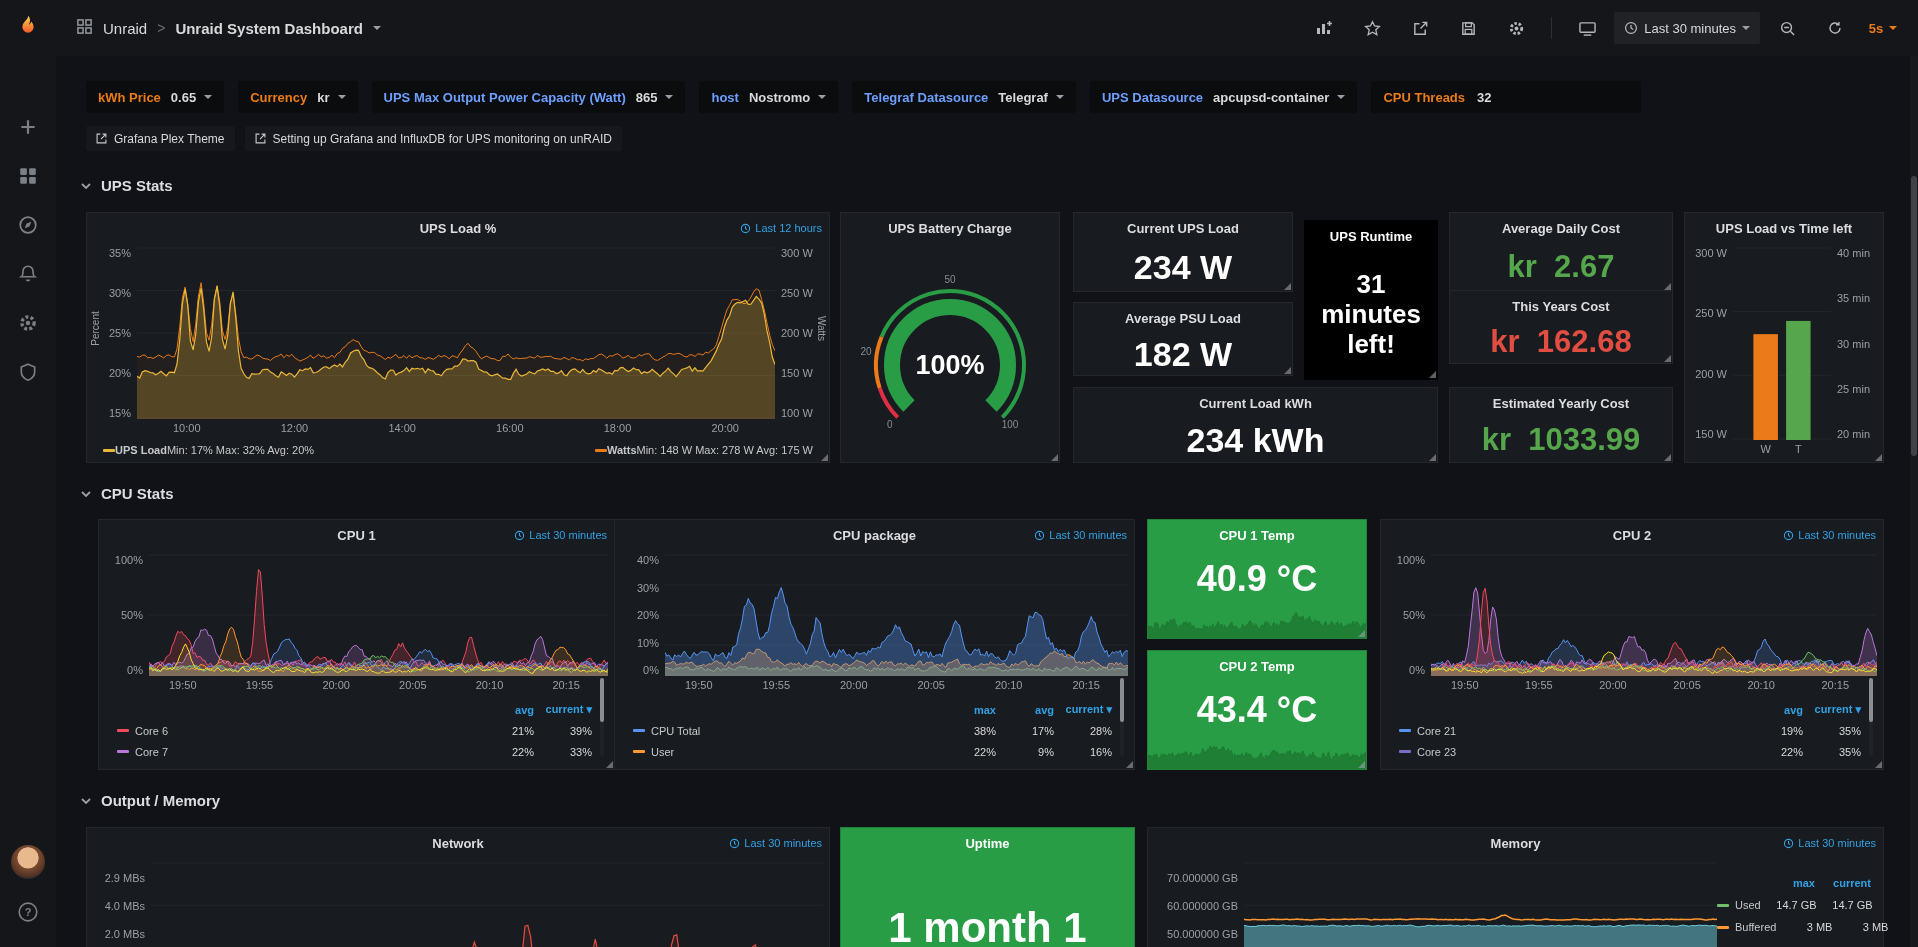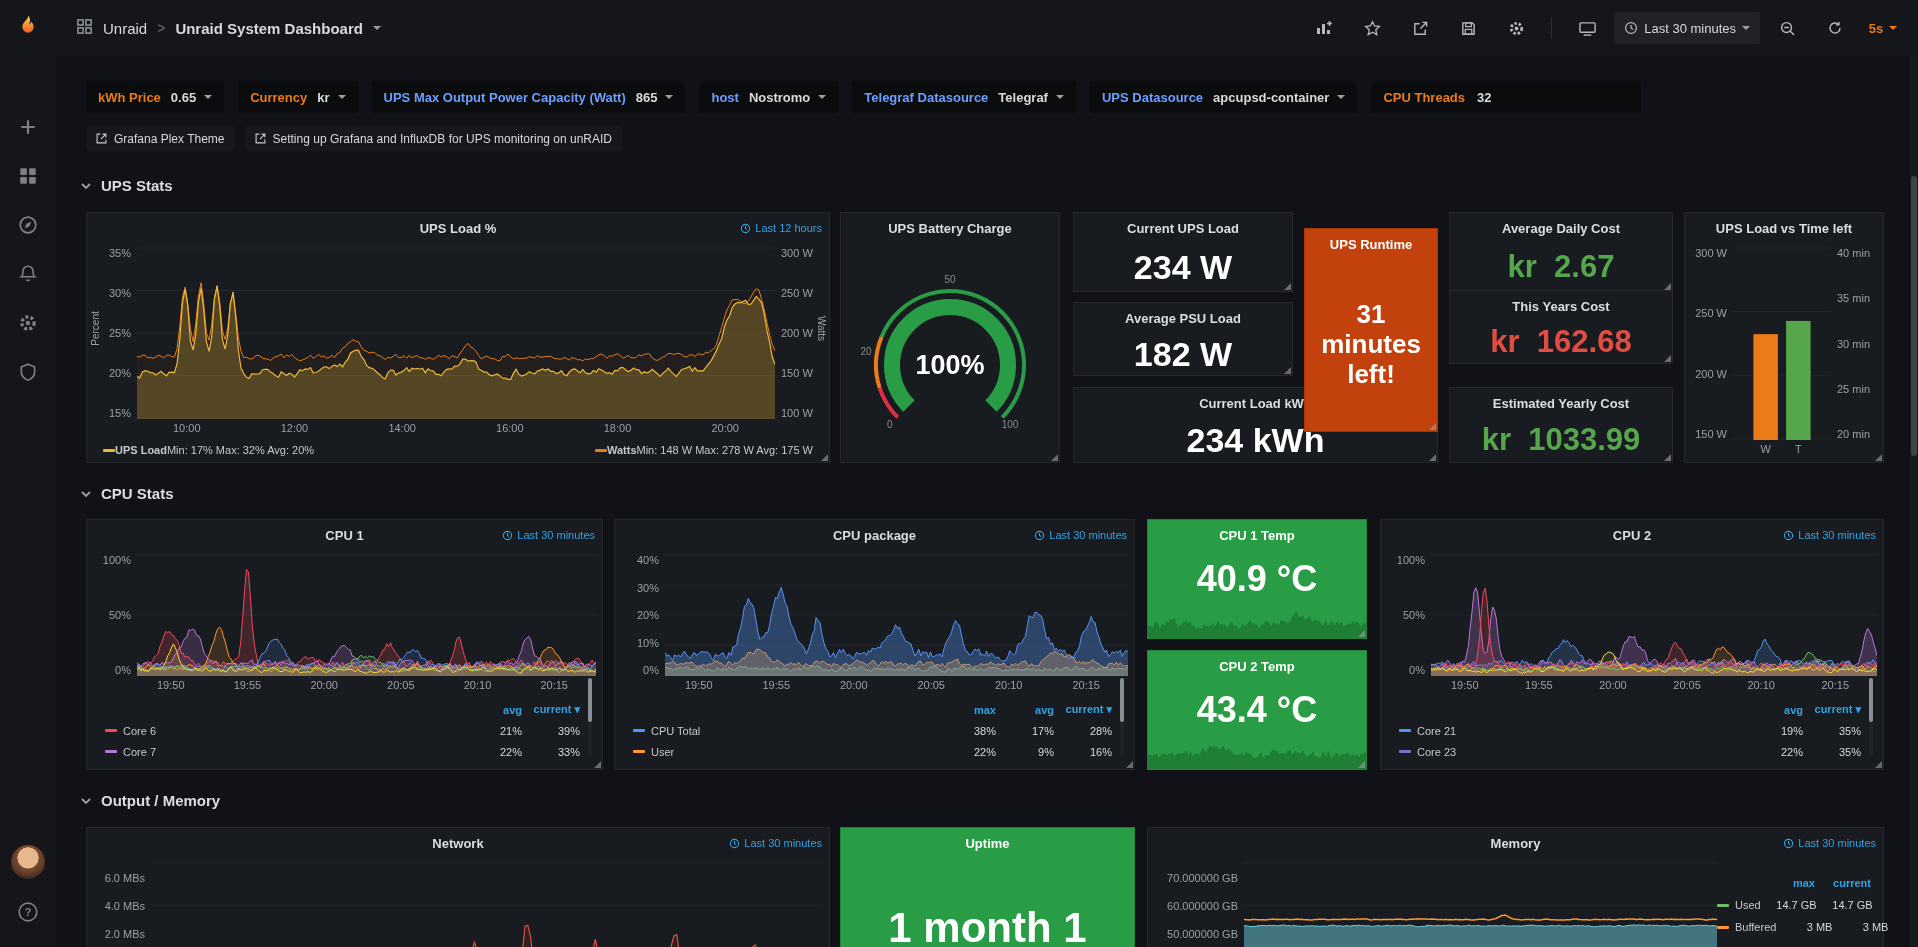--- a/index.html
+++ b/index.html
@@ -413,21 +413,21 @@
     </div>
     <div class="panel" style="left:987px;top:175px;width:365px;height:76px">
       <div class="ph">
           <span>Current Load kWh</span>
         </div>
       <div class="sbody">
           <span class="sval v34">234 kWh</span>
         </div>
     </div>
 
-    <div class="panel green" style="left: 1218px; top: 16px; width: 134px; height: 204px; background: #c2410c;">
+    <div class="panel green" style="left: 1218px; top: 8px; width: 134px; height: 160px; background: #000000;">
       <div class="ph">
           <span>UPS Runtime</span>
         </div>
       <div class="sbody">
           <span class="sval vrun">31 minutes left!</span>
         </div>
     </div>
 
     <div class="panel" style="left:1363px;top:0;width:224px;height:80px">
       <div class="ph">
@@ -492,21 +492,21 @@
 
   <div class="row-head" style="margin-top:20px">
     <svg width="12" height="12" viewBox="0 0 12 12">
         <path d="M2 4l4 4 4-4" stroke="#9aa0a6" stroke-width="1.8" fill="none"></path>
       </svg>
     <span>CPU Stats</span>
   </div>
 
   <div class="prow" style="margin-top:15px;height:251px">
 
-    <div class="panel" style="left:0;top:0;width:517px;height:251px">
+    <div class="panel" style="left:12px;top:0;width:517px;height:251px">
       <div class="ph">
           <span>CPU 1</span>
         <span class="time-ind">
           <svg width="11" height="11" viewBox="0 0 16 16">
               <circle cx="8" cy="8" r="6" stroke="#33a2e5" stroke-width="1.6" fill="none"></circle>
               <path d="M8 4.5V8l2.3 1.6" stroke="#33a2e5" stroke-width="1.6" fill="none"></path>
             </svg>
           <span>Last 30 minutes</span>
           </span>
       </div>
@@ -771,21 +771,21 @@
           <svg width="11" height="11" viewBox="0 0 16 16">
               <circle cx="8" cy="8" r="6" stroke="#33a2e5" stroke-width="1.6" fill="none"></circle>
               <path d="M8 4.5V8l2.3 1.6" stroke="#33a2e5" stroke-width="1.6" fill="none"></path>
             </svg>
           <span>Last 30 minutes</span>
           </span>
       </div>
       <div class="gbody">
         <div class="gp-main">
           <div class="yaxis fixed" style="width:58px">
-            <span>6.0 MBs</span>
+            <span>2.9 MBs</span>
               <span>4.0 MBs</span>
             <span>2.0 MBs</span>
           </div>
           <div class="gp-svg">
               <svg viewBox="0 0 672 213">
                 <line x1="0" y1="1" x2="672" y2="1" stroke="#24262b" stroke-width="1"></line>
                 <line x1="0" y1="43.2" x2="672" y2="43.2" stroke="#24262b" stroke-width="1"></line>
                 <line x1="0" y1="85.4" x2="672" y2="85.4" stroke="#24262b" stroke-width="1"></line>
                 <line x1="0" y1="127.6" x2="672" y2="127.6" stroke="#24262b" stroke-width="1"></line>
                 <line x1="0" y1="169.8" x2="672" y2="169.8" stroke="#24262b" stroke-width="1"></line>

